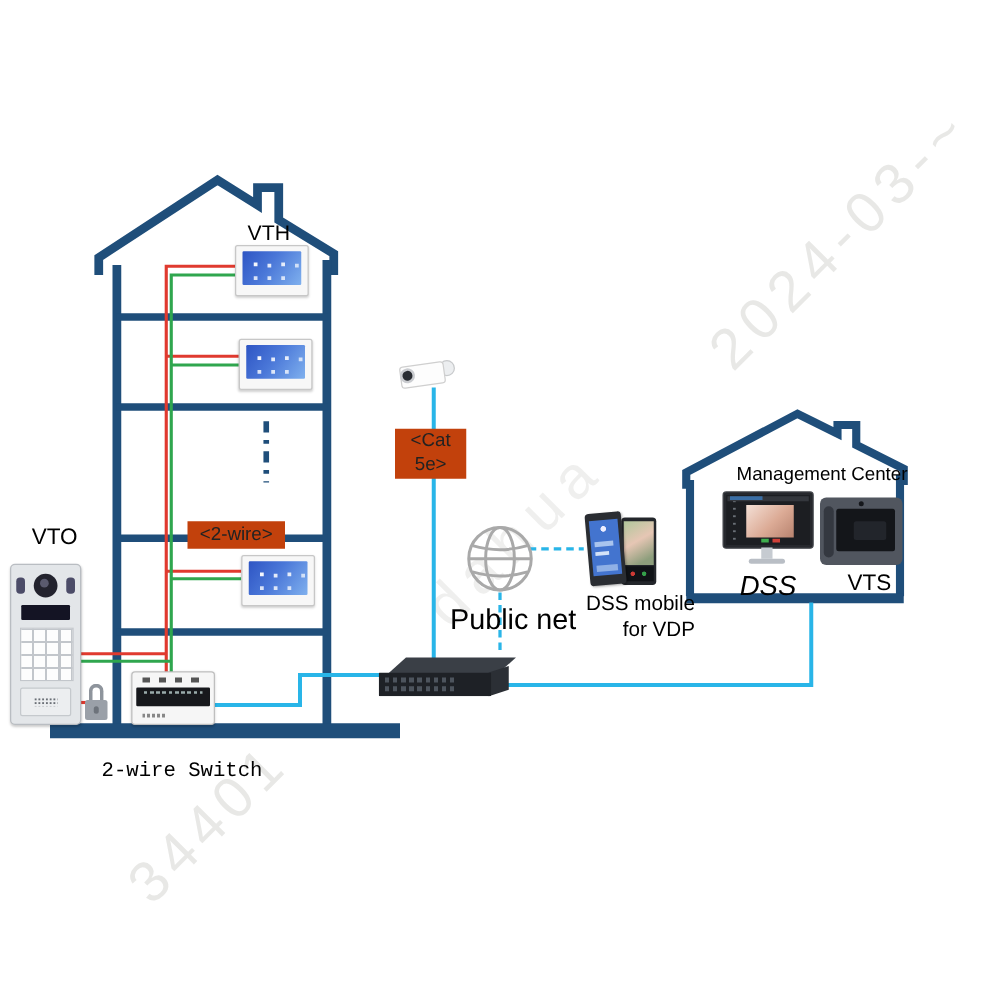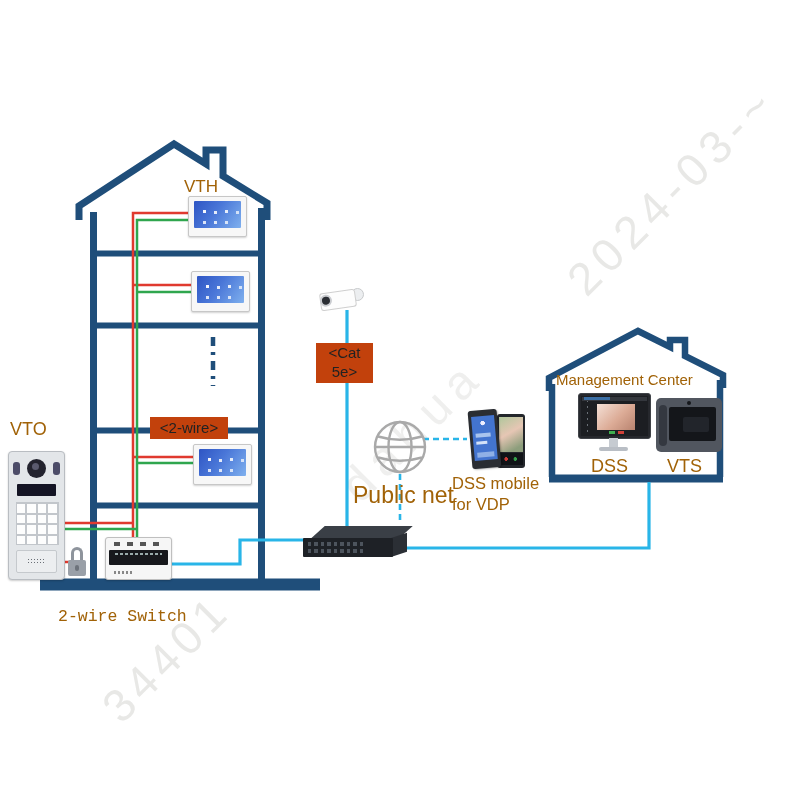--- a/index.html
+++ b/index.html
@@ -7,21 +7,21 @@
           font-family:"Liberation Sans", sans-serif;color:#1a1a1a;}
   
   .wm{position:absolute;transform:translate(-50%,-50%) rotate(-45deg);
       color:rgba(185,185,180,0.33);white-space:nowrap;pointer-events:none;font-weight:400;}
   .wm-date{left:672px;top:190px;font-size:46px;letter-spacing:7px;}
   .wm-number{left:166px;top:658px;font-size:46px;letter-spacing:6px;}
   .wm-brand{left:412px;top:430px;font-size:48px;letter-spacing:9px;color:rgba(195,195,190,0.26);}
   
   svg.wires{position:absolute;left:0;top:0;}
   
-  .lbl{position:absolute;text-align:left;line-height:1.25;color:#a16207;}
+  .lbl{position:absolute;text-align:right;line-height:1.25;color:#000000;}
   .tagbox{position:absolute;background:#c2410c;text-align:center;color:#222;}
   
   .vth{position:absolute;width:57px;height:39px;background:#f7f7f7;border:1px solid #c7c7c7;
        border-radius:2px;box-shadow:0 1px 2px rgba(0,0,0,.18);}
   .vth-screen{position:absolute;left:5px;right:5px;top:4px;bottom:8px;
        background:linear-gradient(125deg,#2e55c4 0%,#4a77d8 45%,#7fb0ee 100%);border-radius:1px;}
   .vth-screen i{position:absolute;left:9px;top:9px;width:3px;height:3px;background:rgba(255,255,255,.95);
        box-shadow:11px 1px 0 rgba(255,255,255,.85),22px 0 0 rgba(255,255,255,.85),33px 1px 0 rgba(255,255,255,.7),
                   0 11px 0 rgba(255,255,255,.8),11px 11px 0 rgba(255,255,255,.8),22px 11px 0 rgba(255,255,255,.75);}
   
@@ -246,16 +246,16 @@
   <div class="lbl" style="left:10px;top:418px;width:52px;font-size:18px;">VTO</div>
   <div class="lbl" style="left:58px;top:607px;width:152px;font-size:16.5px;font-family:Liberation Mono, monospace;">
     <div>2-wire Switch</div>
   </div>
   <div class="lbl" style="left:353px;top:481px;width:108px;font-size:23px;">Public net</div>
   <div class="lbl" style="left:556px;top:371px;width:170px;font-size:15px;">Management Center</div>
   <div class="lbl" style="left:452px;top:473px;width:104px;font-size:16.5px;">
     <div>DSS mobile</div>
     <div>for VDP</div>
   </div>
-  <div class="lbl" style="left:591px;top:455px;width:46px;font-size:18px;">DSS</div>
+  <div class="lbl" style="left:591px;top:455px;width:46px;font-size:22px;font-style:italic;">DSS</div>
   <div class="lbl" style="left:667px;top:455px;width:46px;font-size:18px;">VTS</div>
 
 </div>
 
 </body></html>

